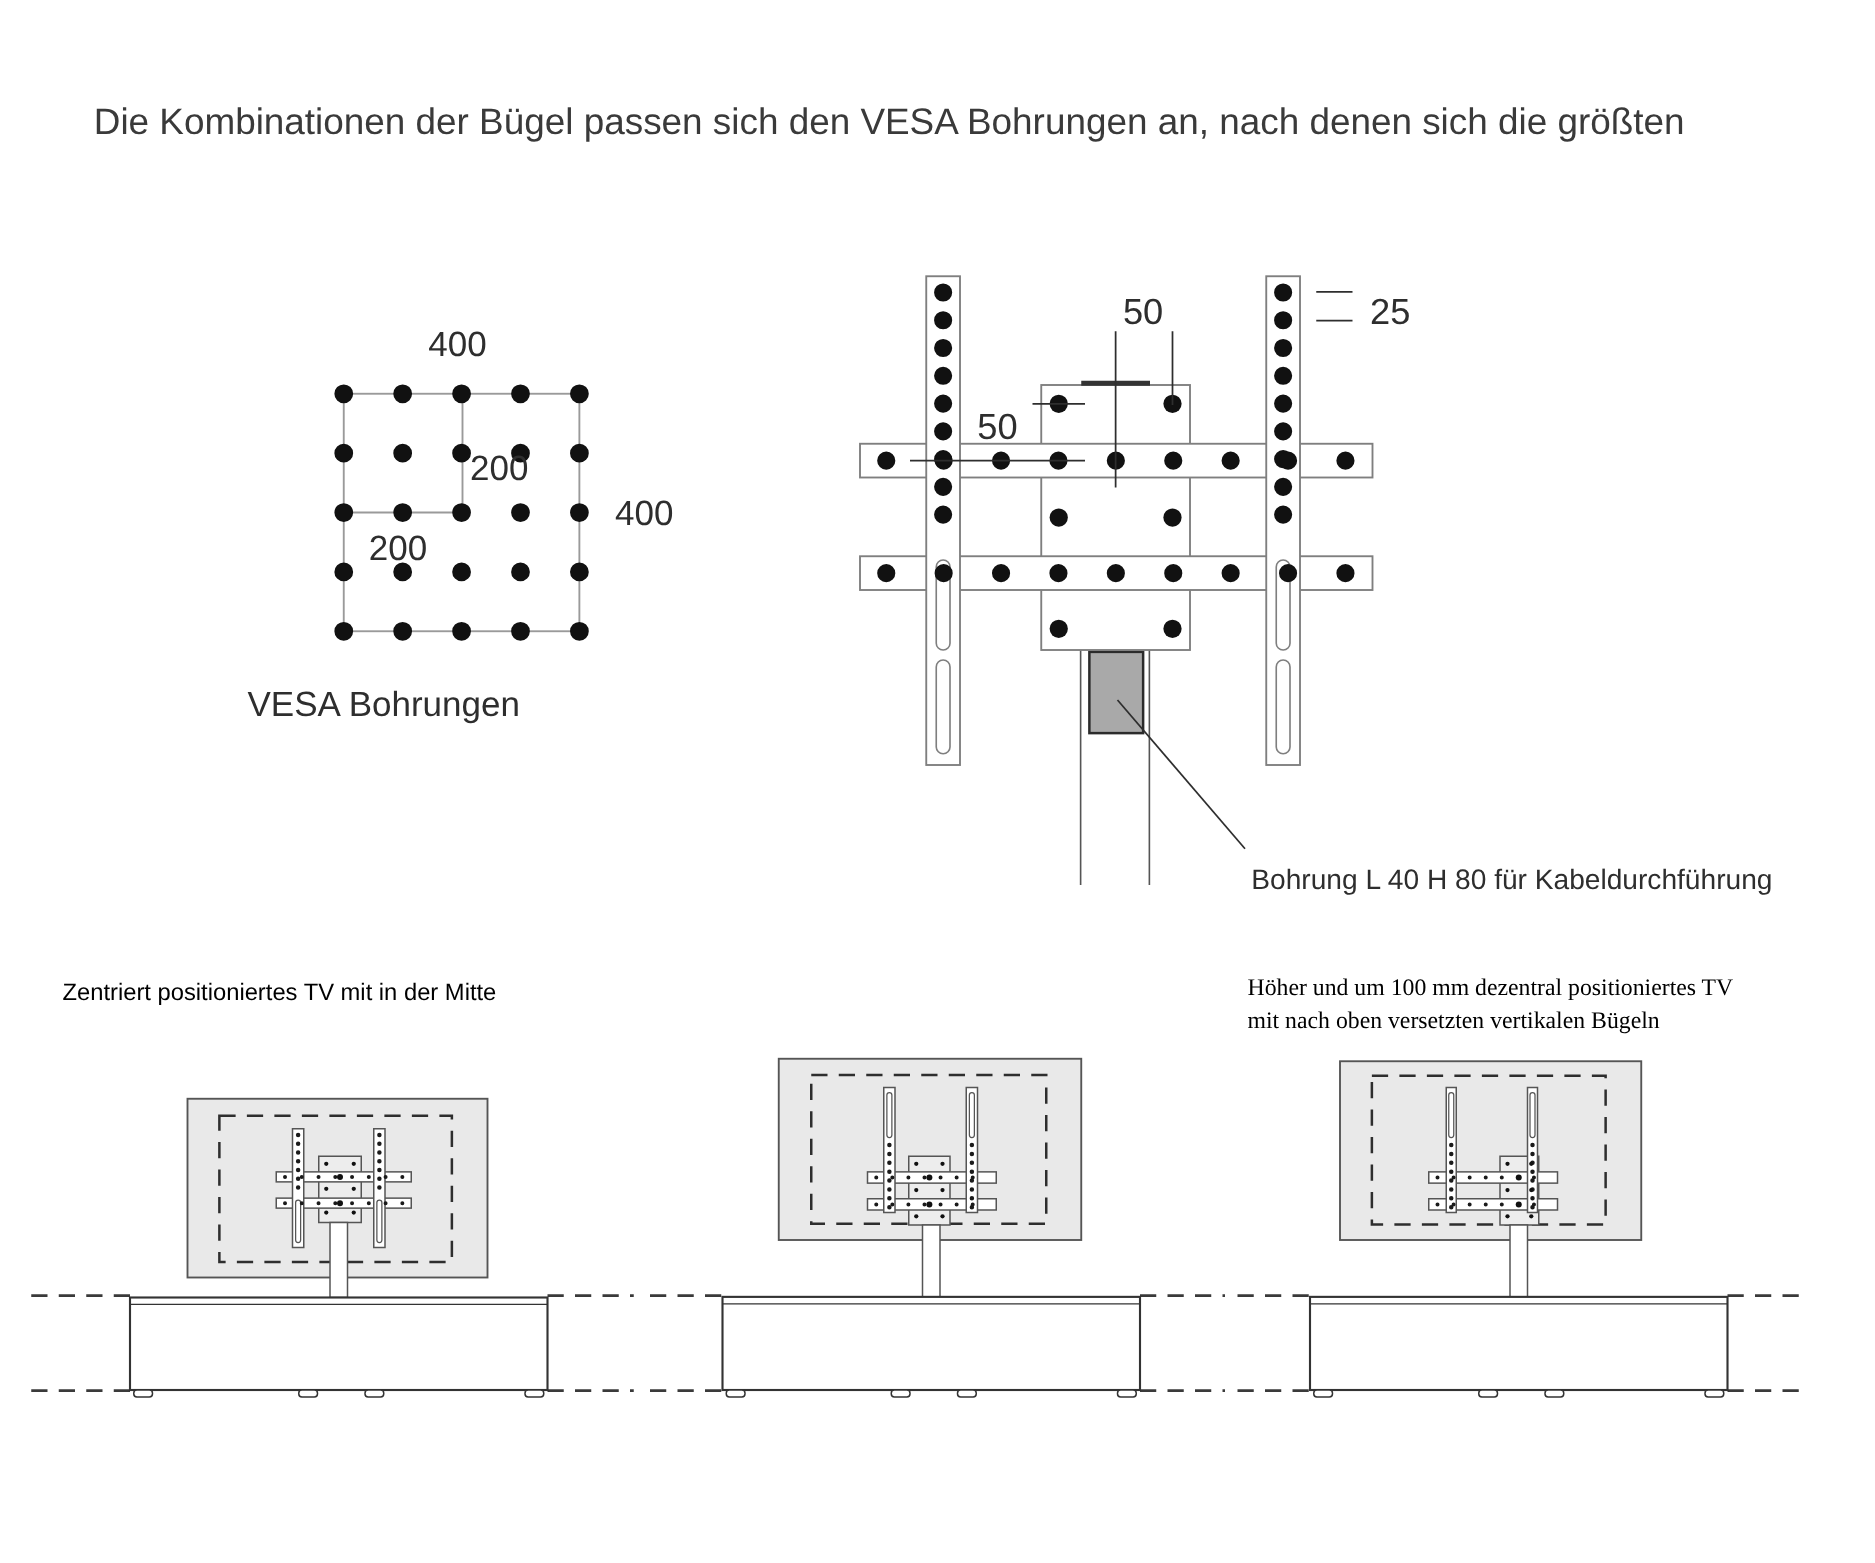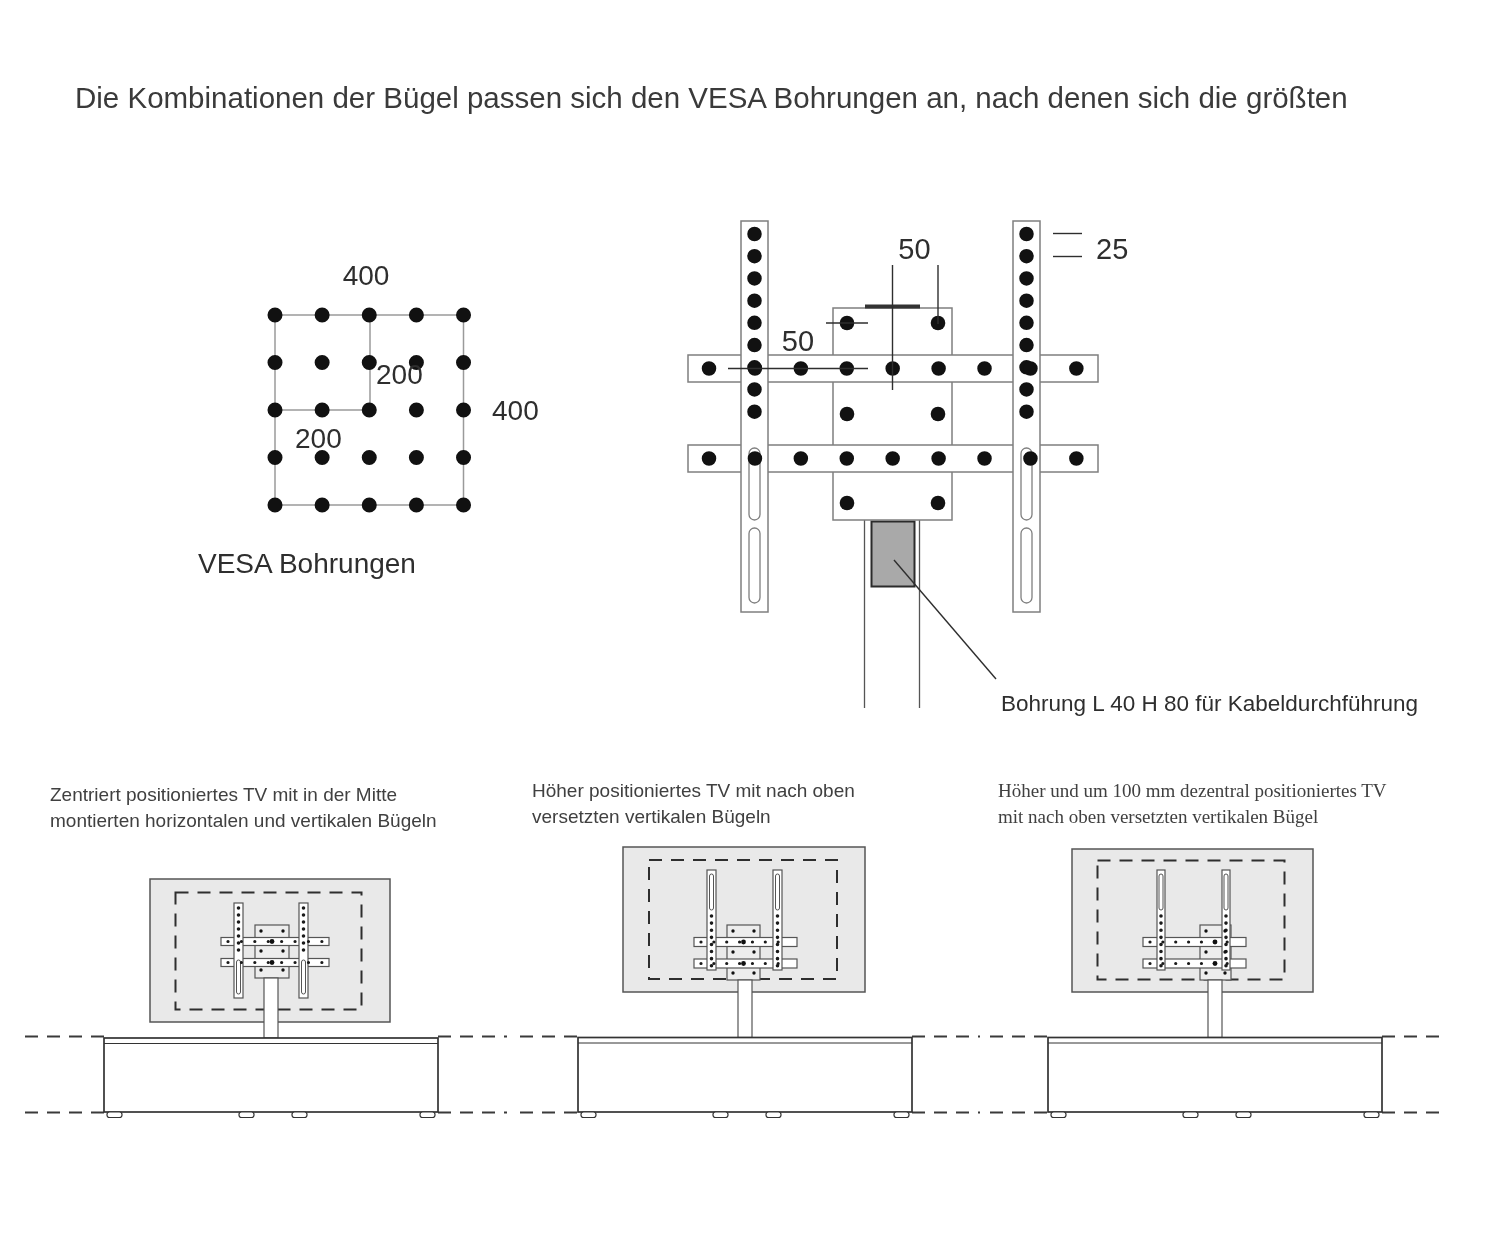--- a/index.html
+++ b/index.html
@@ -1,20 +1,20 @@
 <!DOCTYPE html>
 <html><head>
 <meta charset="utf-8">
 <style>
   html,body{margin:0;padding:0;background:#fff;}
   .page{position:relative;width:1500px;height:1250px;background:#ffffff;overflow:hidden;
         font-family:"Liberation Sans",sans-serif;color:#3a3a3a;}
   .intro{position:absolute;left:75px;top:72px;font-size:29.5px;line-height:52px;
          color:#3a3a3a;white-space:nowrap;}
-  .caption{position:absolute;font-size:19px;line-height:26px;color:#404040;white-space:nowrap;}
+  .caption{position:absolute;font-size:19px;line-height:26px;color:#000000;white-space:nowrap;}
   .cap1{left:50px;top:782px;}
   .cap2{left:532px;top:778px;}
   .cap3{left:998px;top:778px;font-family:Liberation Serif, serif;}
   svg{position:absolute;left:0;top:0;}
   
   .lnw{fill:#ffffff;stroke:#7f7f7f;stroke-width:1.5;}
   .lng{fill:none;stroke:#9a9a9a;stroke-width:1.5;}
   .slot{fill:#ffffff;stroke:#7f7f7f;stroke-width:1.3;}
   .dim{stroke:#2e2e2e;stroke-width:1.4;fill:none;}
   .dots{stroke:#111111;stroke-linecap:round;fill:none;}
@@ -235,24 +235,19 @@
         <rect x="1051" y="1112" width="15" height="5.5" rx="2.5" class="foot"></rect>
         <rect x="1183" y="1112" width="15" height="5.5" rx="2.5" class="foot"></rect>
         <rect x="1236" y="1112" width="15" height="5.5" rx="2.5" class="foot"></rect>
         <rect x="1364" y="1112" width="15" height="5.5" rx="2.5" class="foot"></rect>
       </g>
     </g>
   </svg>
 
   <div class="caption cap1">
     <div>Zentriert positioniertes TV mit in der Mitte</div>
-    <div>montierten horizontalen und vertikalen Bügeln</div>
-  </div>
-  <div class="caption cap2">
-    <div>Höher positioniertes TV mit nach oben</div>
-    <div>versetzten vertikalen Bügeln</div>
   </div>
   <div class="caption cap3">
     <div>Höher und um 100 mm dezentral positioniertes TV</div>
-    <div>mit nach oben versetzten vertikalen Bügel</div>
+    <div>mit nach oben versetzten vertikalen Bügeln</div>
   </div>
 
 </div>
 
 </body></html>

